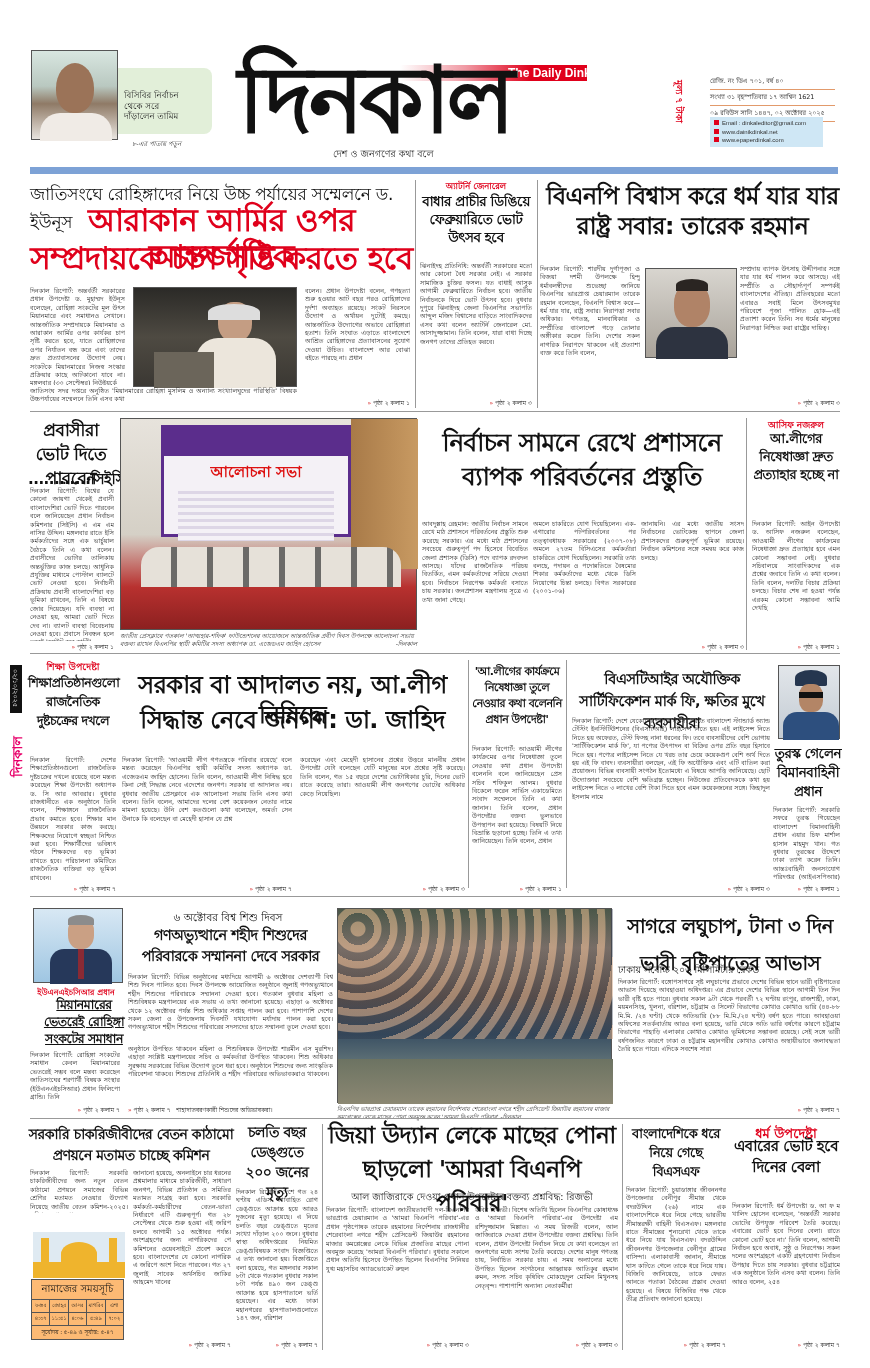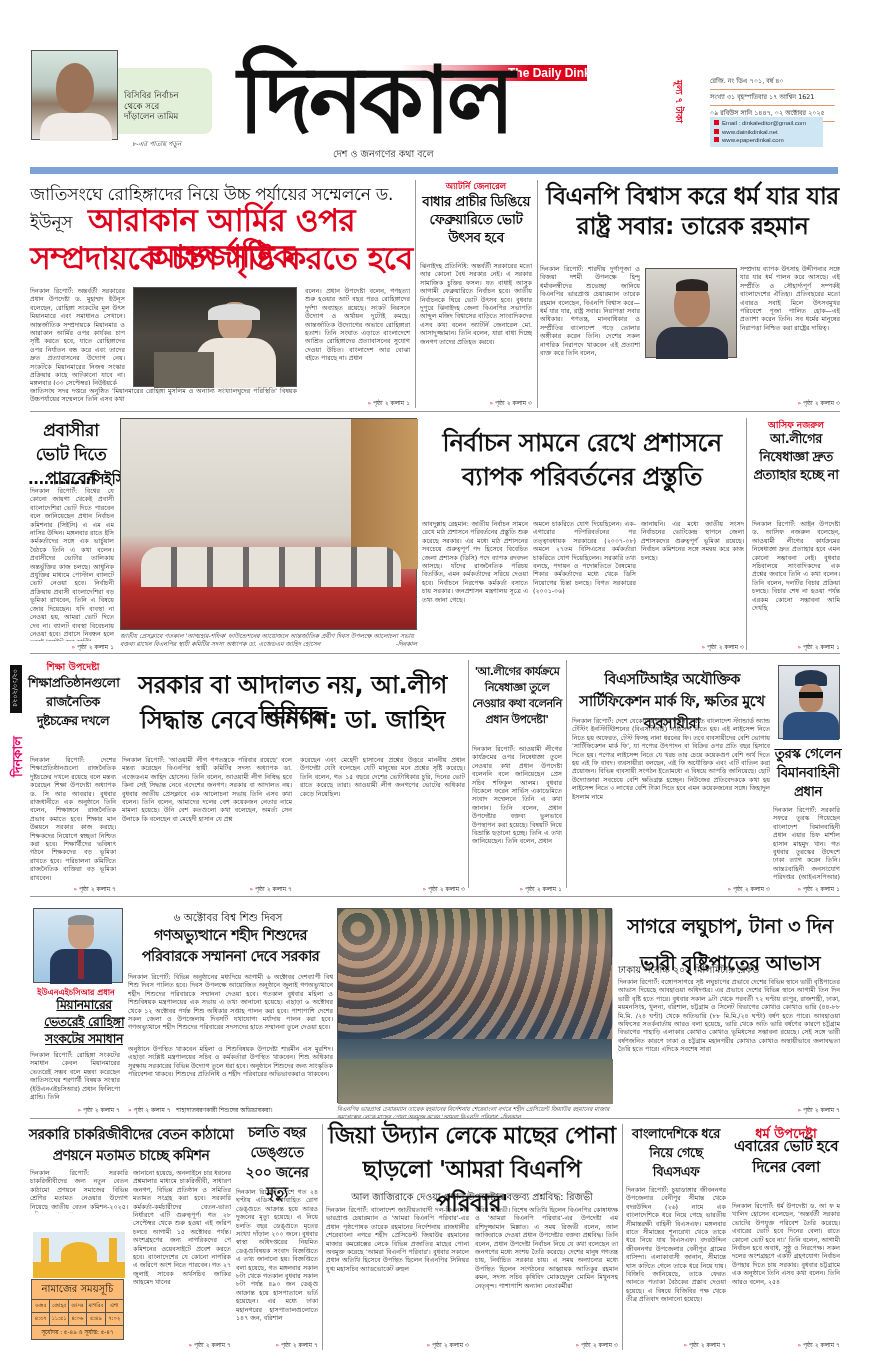--- a/index.html
+++ b/index.html
@@ -92,20 +92,25 @@
 <div class="abs cont" style="left:770px;top:397px;width:70px;"><span class="arr">» </span><span>পৃষ্ঠা ২ কলাম ৩</span></div>
 
 <div class="abs rule" style="left:30px;top:411px;width:810px;height:1px;"></div>
 
 <div class="abs h-black" style="left:28px;top:418px;width:86px;font-size:17px;line-height:24px;">প্রবাসীরা ভোট দিতে পারবেন</div>
 <div class="abs h-black" style="left:28px;top:467px;width:86px;font-size:15px;">............সিইসি</div>
 <div class="abs body-txt" style="left:30px;top:487px;width:84px;height:154px;"><span>দিনকাল রিপোর্ট: বিশ্বের যে কোনো জায়গা থেকেই প্রবাসী বাংলাদেশিরা ভোট দিতে পারবেন বলে জানিয়েছেন প্রধান নির্বাচন কমিশনার (সিইসি) এ এম এম নাসির উদ্দিন। মঙ্গলবার রাতে ইসি কর্মকর্তাদের সঙ্গে এক ভার্চুয়াল বৈঠকে তিনি এ কথা বলেন। প্রবাসীদের ভোটার তালিকায় অন্তর্ভুক্তির কাজ চলছে। আধুনিক প্রযুক্তির মাধ্যমে পোস্টাল ব্যালটে ভোট নেওয়া হবে। নির্বাচনী প্রক্রিয়ায় প্রবাসী বাংলাদেশিরা বড় ভূমিকা রাখবেন, তিনি এ বিষয়ে জোর দিয়েছেন। যদি ব্যবস্থা না নেওয়া হয়, আমরা ভোট দিতে দেব না। ব্যালট ব্যবস্থা বিবেচনায় নেওয়া হবে। প্রবাসে নিবন্ধন হলে তবেই 'আউট অব কান্ট্রি'</span></div>
 <div class="abs cont" style="left:50px;top:641px;width:64px;"><span class="arr">» </span><span>পৃষ্ঠা ২ কলাম ১</span></div>
 
 <div class="abs photo" style="left:120px;top:418px;width:297px;height:212px;background:linear-gradient(180deg,#e7e3dc 0%,#d5d0c6 55%,#b8312f 80%,#8c2020 100%);">
+  <div class="abs" style="left:40px;top:6px;width:190px;height:112px;background:#f4f1f6;border:3px solid #5b2d8c;">
+    <div style="height:28px;background:#5b2d8c;"></div>
+    <div style="text-align:center;color:#d11;font-size:15px;font-weight:bold;margin-top:4px;">আলোচনা সভা</div>
+    <div style="margin:6px 14px;height:50px;background:repeating-linear-gradient(180deg,#ddd6e6 0 3px,#f4f1f6 3px 7px);"></div>
+  </div>
   <div class="abs" style="left:230px;top:0;width:67px;height:150px;background:linear-gradient(90deg,#a87a48,#c89a62);"></div>
   <div class="abs" style="left:20px;top:128px;width:260px;height:40px;background:repeating-linear-gradient(90deg,#e6e1d9 0 30px,#6b6a68 30px 36px);border-radius:18px 18px 0 0;"></div>
 </div>
 <div class="abs caption" style="left:120px;top:632px;width:297px;"><span>জাতীয় প্রেসক্লাবে গতকাল 'আত্মহার-শফিক' ফাউন্ডেশনের আয়োজনে আন্তর্জাতিক প্রবীণ দিবস উপলক্ষে আলোচনা সভায় বক্তব্য রাখেন বিএনপির স্থায়ী কমিটির সদস্য অধ্যাপক ডা. এজেডএম জাহিদ হোসেন</span> <span style="float:right;">-দিনকাল</span></div>
 
 <div class="abs h-black" style="left:422px;top:428px;width:320px;font-size:24.5px;line-height:30px;">নির্বাচন সামনে রেখে প্রশাসনে</div>
 <div class="abs h-black" style="left:422px;top:462px;width:320px;font-size:24.5px;line-height:30px;">ব্যাপক পরিবর্তনের প্রস্তুতি</div>
 <div class="abs body-txt" style="left:422px;top:520px;width:106px;height:128px;"><span>আবদুল্লাহ রেহমান: জাতীয় নির্বাচন সামনে রেখে মাঠ প্রশাসনে পরিবর্তনের প্রস্তুতি শুরু করেছে সরকার। এর মধ্যে মাঠ প্রশাসনের সবচেয়ে গুরুত্বপূর্ণ পদ হিসেবে বিবেচিত জেলা প্রশাসক (ডিসি) পদে ব্যাপক রদবদল আসছে। যাঁদের রাজনৈতিক পরিচয় বিতর্কিত, এমন কর্মকর্তাদের সরিয়ে দেওয়া হবে। নির্বাচনে নিরপেক্ষ কর্মকর্তা বসাতে চায় সরকার। জনপ্রশাসন মন্ত্রণালয় সূত্রে এ তথ্য জানা গেছে।</span></div>
 <div class="abs body-txt" style="left:533px;top:520px;width:103px;height:128px;"><span>অমলে চাকরিতে যোগ দিয়েছিলেন। এক-এগারোর পটপরিবর্তনের পর তত্ত্বাবধায়ক সরকারের (২০০৭-০৮) অমলে ২৭তম বিসিএসের কর্মকর্তারা চাকরিতে যোগ দিয়েছিলেন। সরকারি তথ্য বলছে, পদায়ন ও পদোন্নতিতে বৈষম্যের শিকার কর্মকর্তাদের মধ্যে থেকে ডিসি নিয়োগের চিন্তা চলছে। বিগত সরকারের (২০০১-০৬)</span></div>
 <div class="abs body-txt" style="left:641px;top:520px;width:103px;height:128px;"><span>জানায়নি। এর মধ্যে জাতীয় সংসদ নির্বাচনের ভোটকেন্দ্র স্থাপনে জেলা প্রশাসকদের গুরুত্বপূর্ণ ভূমিকা রয়েছে। নির্বাচন কমিশনের সঙ্গে সমন্বয় করে কাজ চলছে।</span></div>

